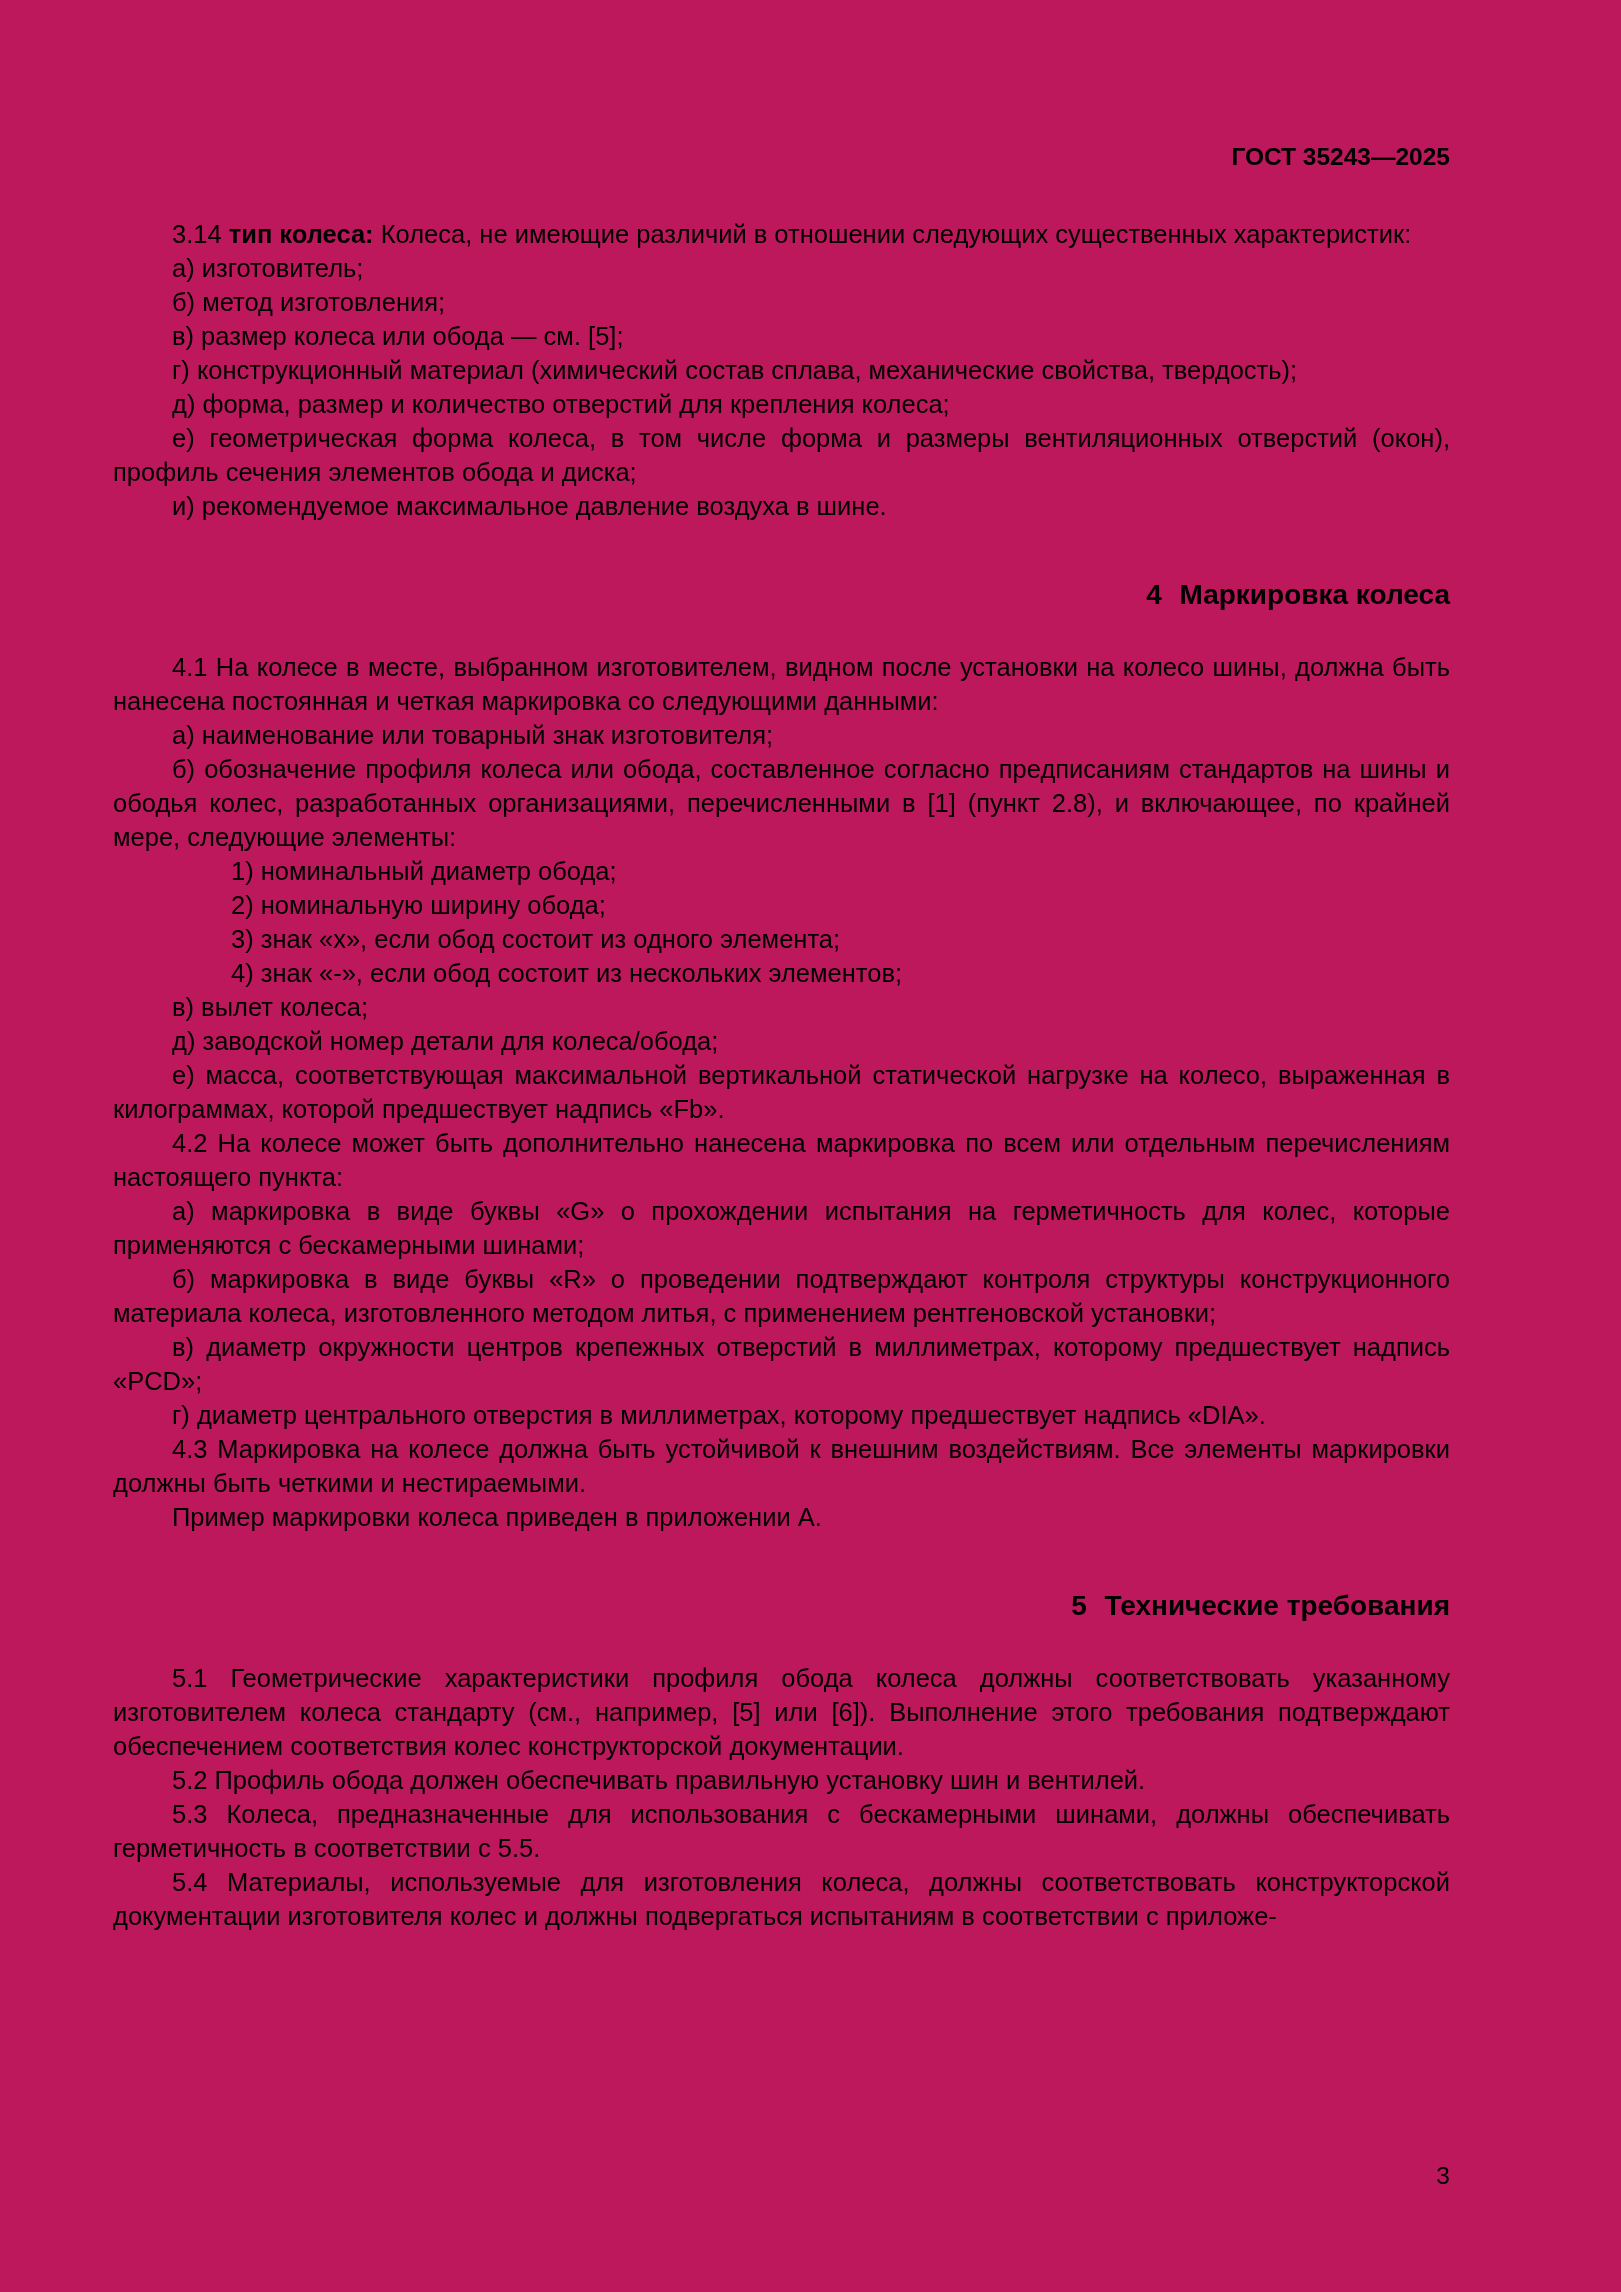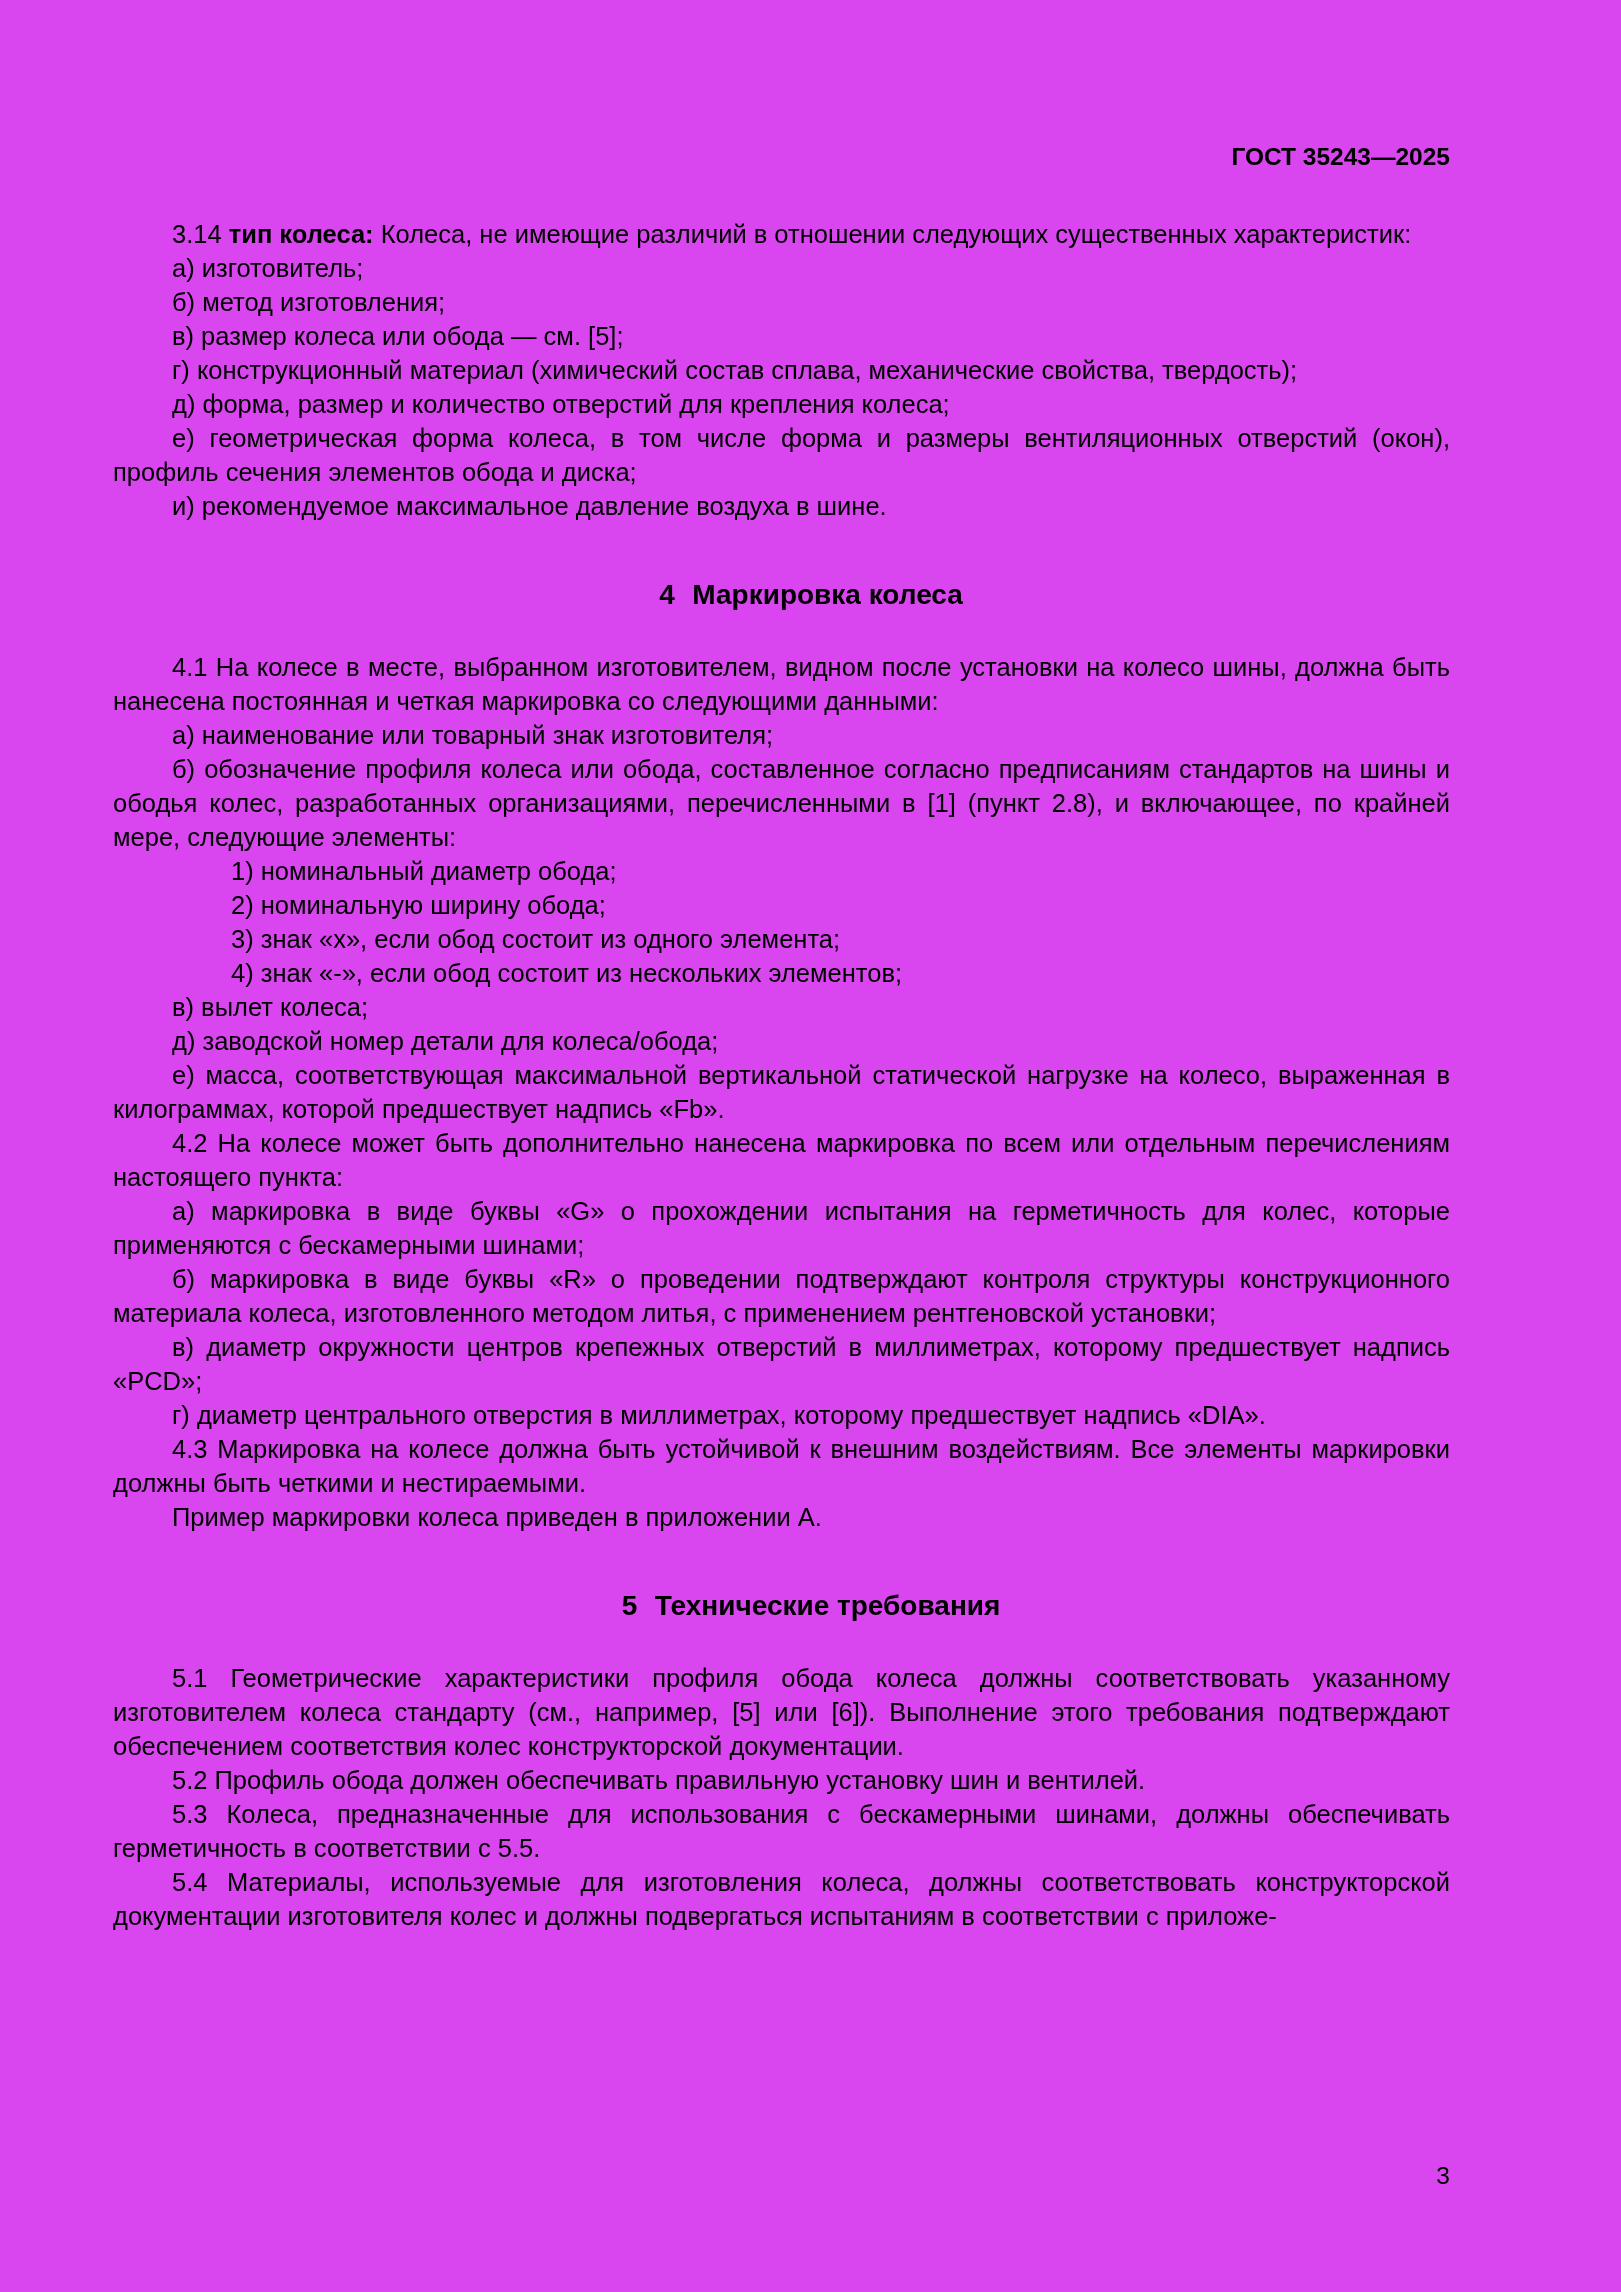--- a/index.html
+++ b/index.html
@@ -5,21 +5,21 @@
   html, body {
     margin: 0;
     padding: 0;
     background: #e8e8e8;
   }
   .page {
     position: relative;
     width: 1621px;
     height: 2293px;
     margin: 0 auto;
-    background: #d946ef;
+    background: #be185d;
     color: #000000;
     font-family: "Liberation Sans", sans-serif;
     box-sizing: border-box;
     padding: 142px 171px 0 113px;
     overflow: hidden;
   }
   .running-head {
     text-align: right;
     font-weight: bold;
     font-size: 24.5px;
@@ -39,21 +39,21 @@
   .doc-body .list2 {
     text-indent: 118px;
     margin: 0;
   }
   .doc-body .heading {
     font-weight: bold;
     font-size: 28px;
     line-height: 37px;
     margin: 53px 0 37px 0;
     text-indent: 59px;
-    text-align: center;
+    text-align: right;
   }
   .heading .hnum {
     margin-right: 17.6px;
   }
   .b {
     font-weight: bold;
   }
   .page-footer {
     position: absolute;
     right: 171px;

